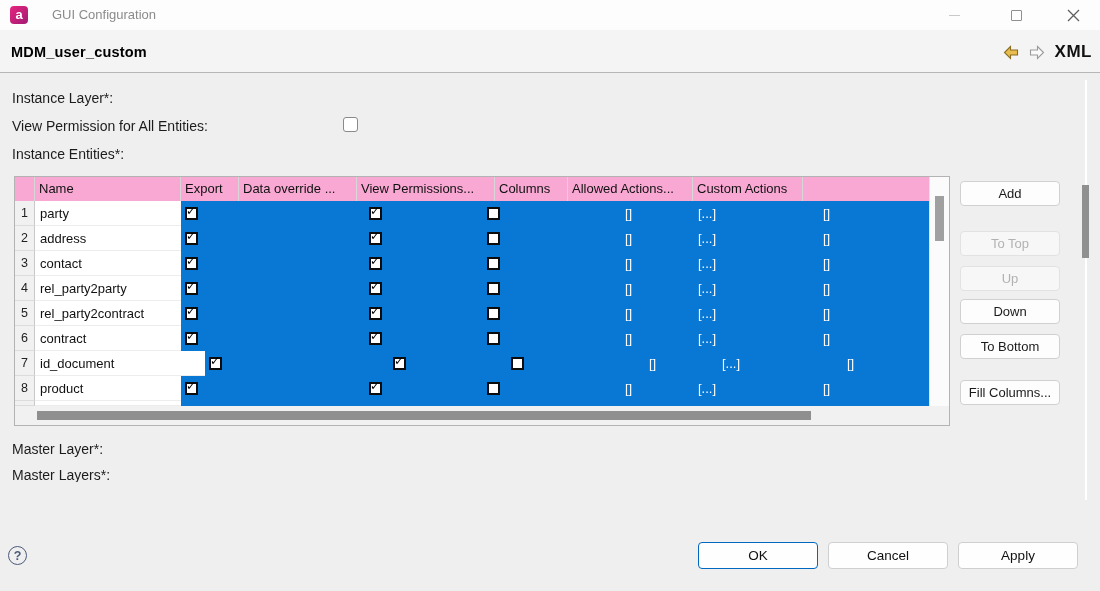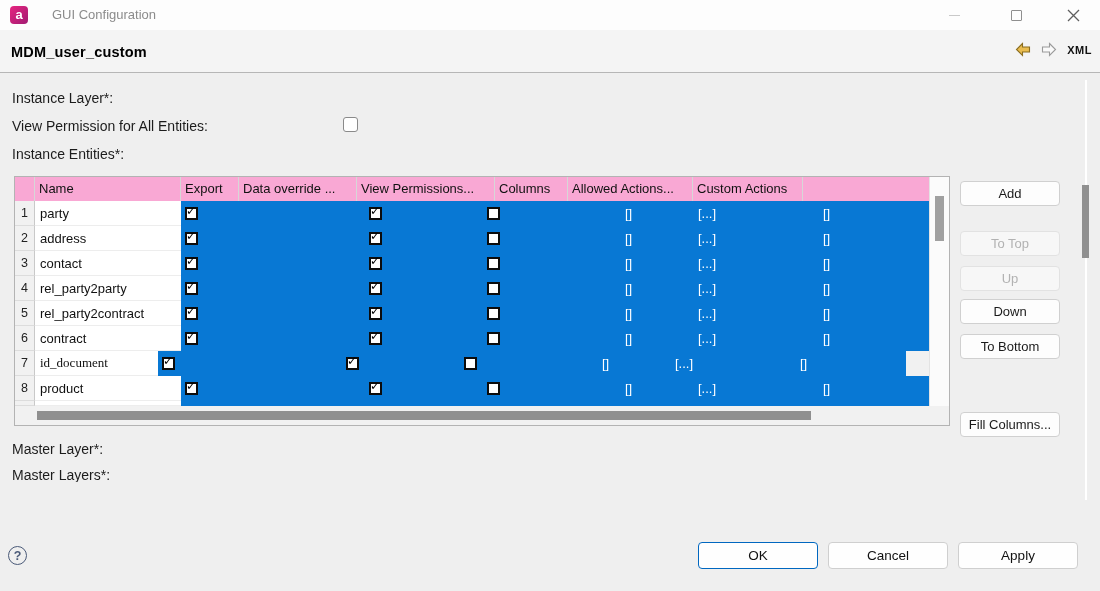--- a/index.html
+++ b/index.html
@@ -20,21 +20,21 @@
   .win-title { position:absolute; left:52px; top:7px; font-size:13px; color:#8b8b8b; }
   .win-btn { position:absolute; top:0; width:40px; height:30px; display:flex; align-items:center; justify-content:center; }
   .win-btn.minb { left:934px; } .win-btn.maxb { left:996px; } .win-btn.closeb { left:1053px; }
   .glyph-min { width:11px; height:1px; background:#c9c9c9; display:block; }
   .glyph-max { width:11px; height:11px; border:1px solid #8f8f8f; border-radius:1px; display:block; }
 
   
   .headerband { position:absolute; left:0; top:30px; width:1100px; height:43px; background:#f4f4f4; border-bottom:1px solid #b6b6b6; }
   .doc-title { position:absolute; left:11px; top:14px; font-size:14.5px; font-weight:bold; letter-spacing:.2px; color:#000; }
   .nav-icons { position:absolute; right:8px; top:12px; display:flex; align-items:center; gap:10px; }
-  .xml-label { font-size:11px; font-weight:bold; color:#111; letter-spacing:.5px; }
+  .xml-label { font-size:17px; font-weight:bold; color:#111; letter-spacing:.5px; }
 
   
   .flabel { position:absolute; left:12px; font-size:14px; color:#1c1c1c; }
   .cb-plain {
     position:absolute; left:343px; top:117px; width:15px; height:15px;
     background:#fff; border:1px solid #8a8a8a; border-radius:3px;
   }
 
   
   .grid { position:absolute; left:14px; top:176px; width:936px; height:250px; background:#f1f1f1; border:1px solid #b3b3b3; }
@@ -231,21 +231,21 @@
             </div>
             <div class="cell selc" style="width: 138px;">
               <span class="tcb"></span>
             </div>
             <div class="cell selc" style="width: 73px;">[]</div>
             <div class="cell selc" style="width: 125px;">[...]</div>
             <div class="cell selc" style="width: 110px;">[]</div>
           </div>
           <div class="trow">
             <div class="cell numc" style="width: 20px;">7</div>
-            <div class="cell namec" style="width: 123px; font-family: Liberation Serif, serif;">id_document</div>
+            <div class="cell namec" style="width: 170px;">id_document</div>
             <div class="cell selc" style="width: 58px;">
               <span class="tcb on"></span>
             </div>
             <div class="cell selc" style="width: 126px;"></div>
             <div class="cell selc" style="width: 118px;">
               <span class="tcb on"></span>
             </div>
             <div class="cell selc" style="width: 138px;">
               <span class="tcb"></span>
             </div>
@@ -284,21 +284,21 @@
       <div class="vscroll-thumb"></div>
     </div>
   </div>
 
   <div id="sidebuttons">
       <div class="sbtn" style="top: 181px;">Add</div>
       <div class="sbtn disabled" style="top: 231px;">To Top</div>
       <div class="sbtn disabled" style="top: 266px;">Up</div>
       <div class="sbtn" style="top: 299px;">Down</div>
       <div class="sbtn" style="top: 334px;">To Bottom</div>
-      <div class="sbtn" style="top: 412px;">Fill Columns...</div>
+      <div class="sbtn" style="top: 380px;">Fill Columns...</div>
     </div>
 
   <div class="flabel" style="top:441px;">Master Layer*:</div>
   <div class="flabel clip14" style="top:467px;">Master Layers*:</div>
 
   <div class="wscroll-track"></div>
   <div class="wscroll-thumb"></div>
 
   <div class="help-circle">
       <span>?</span>

